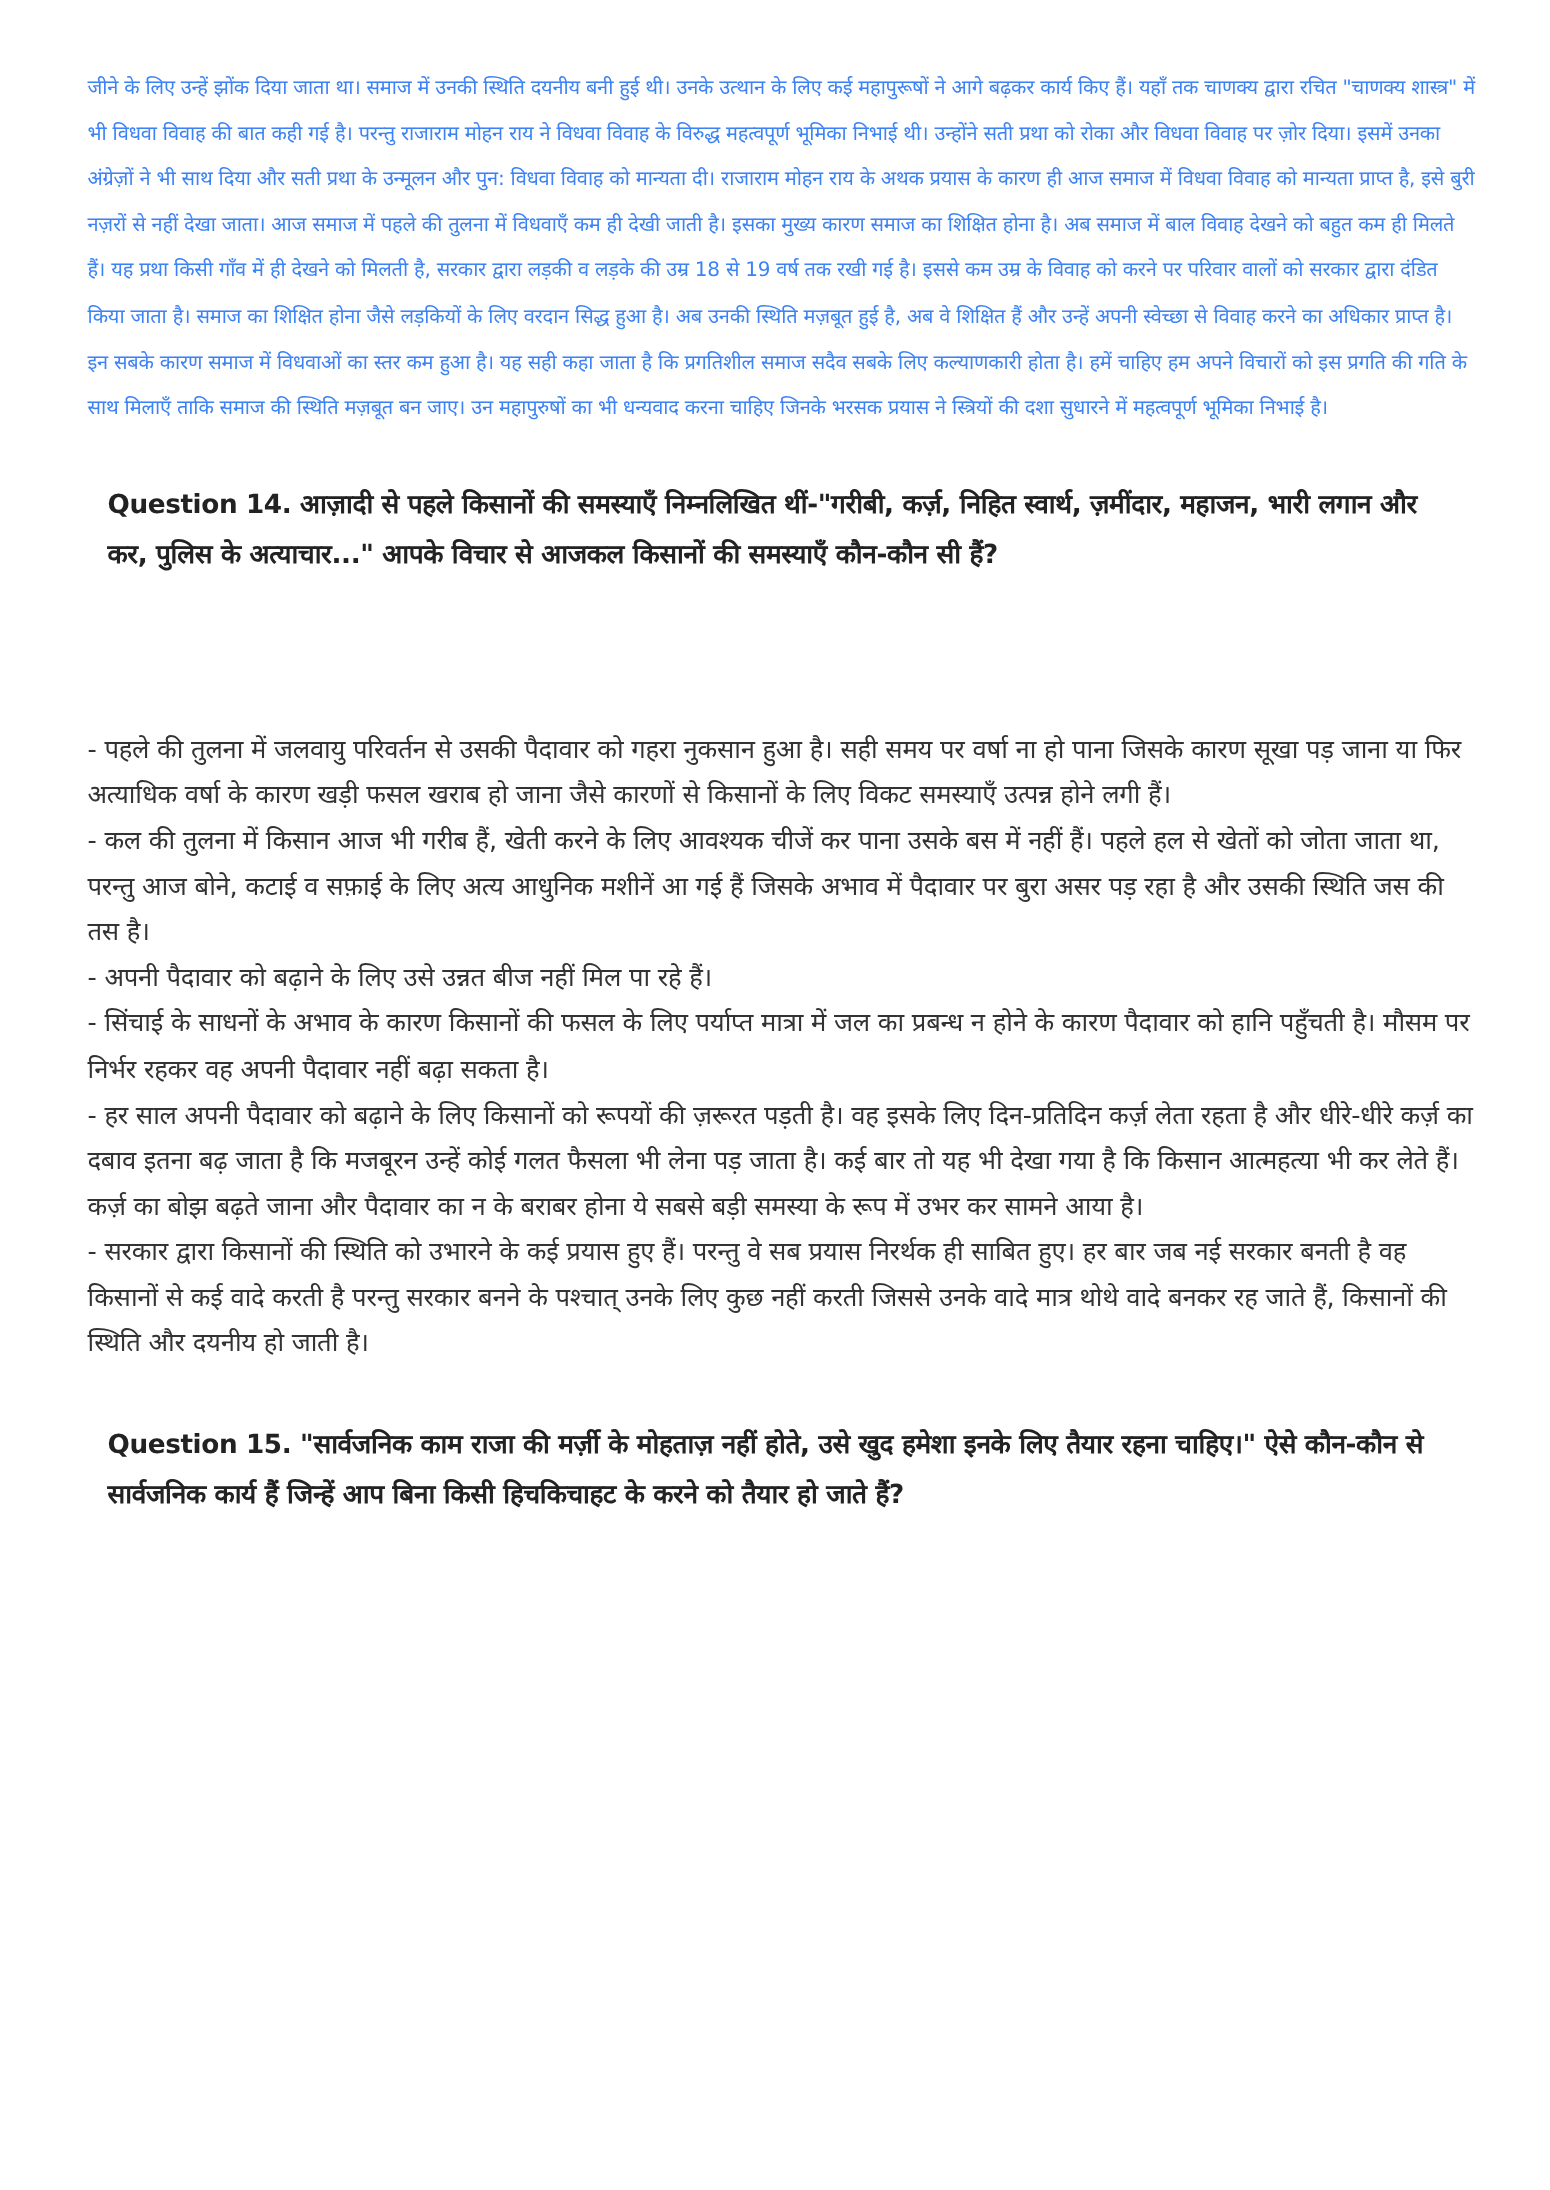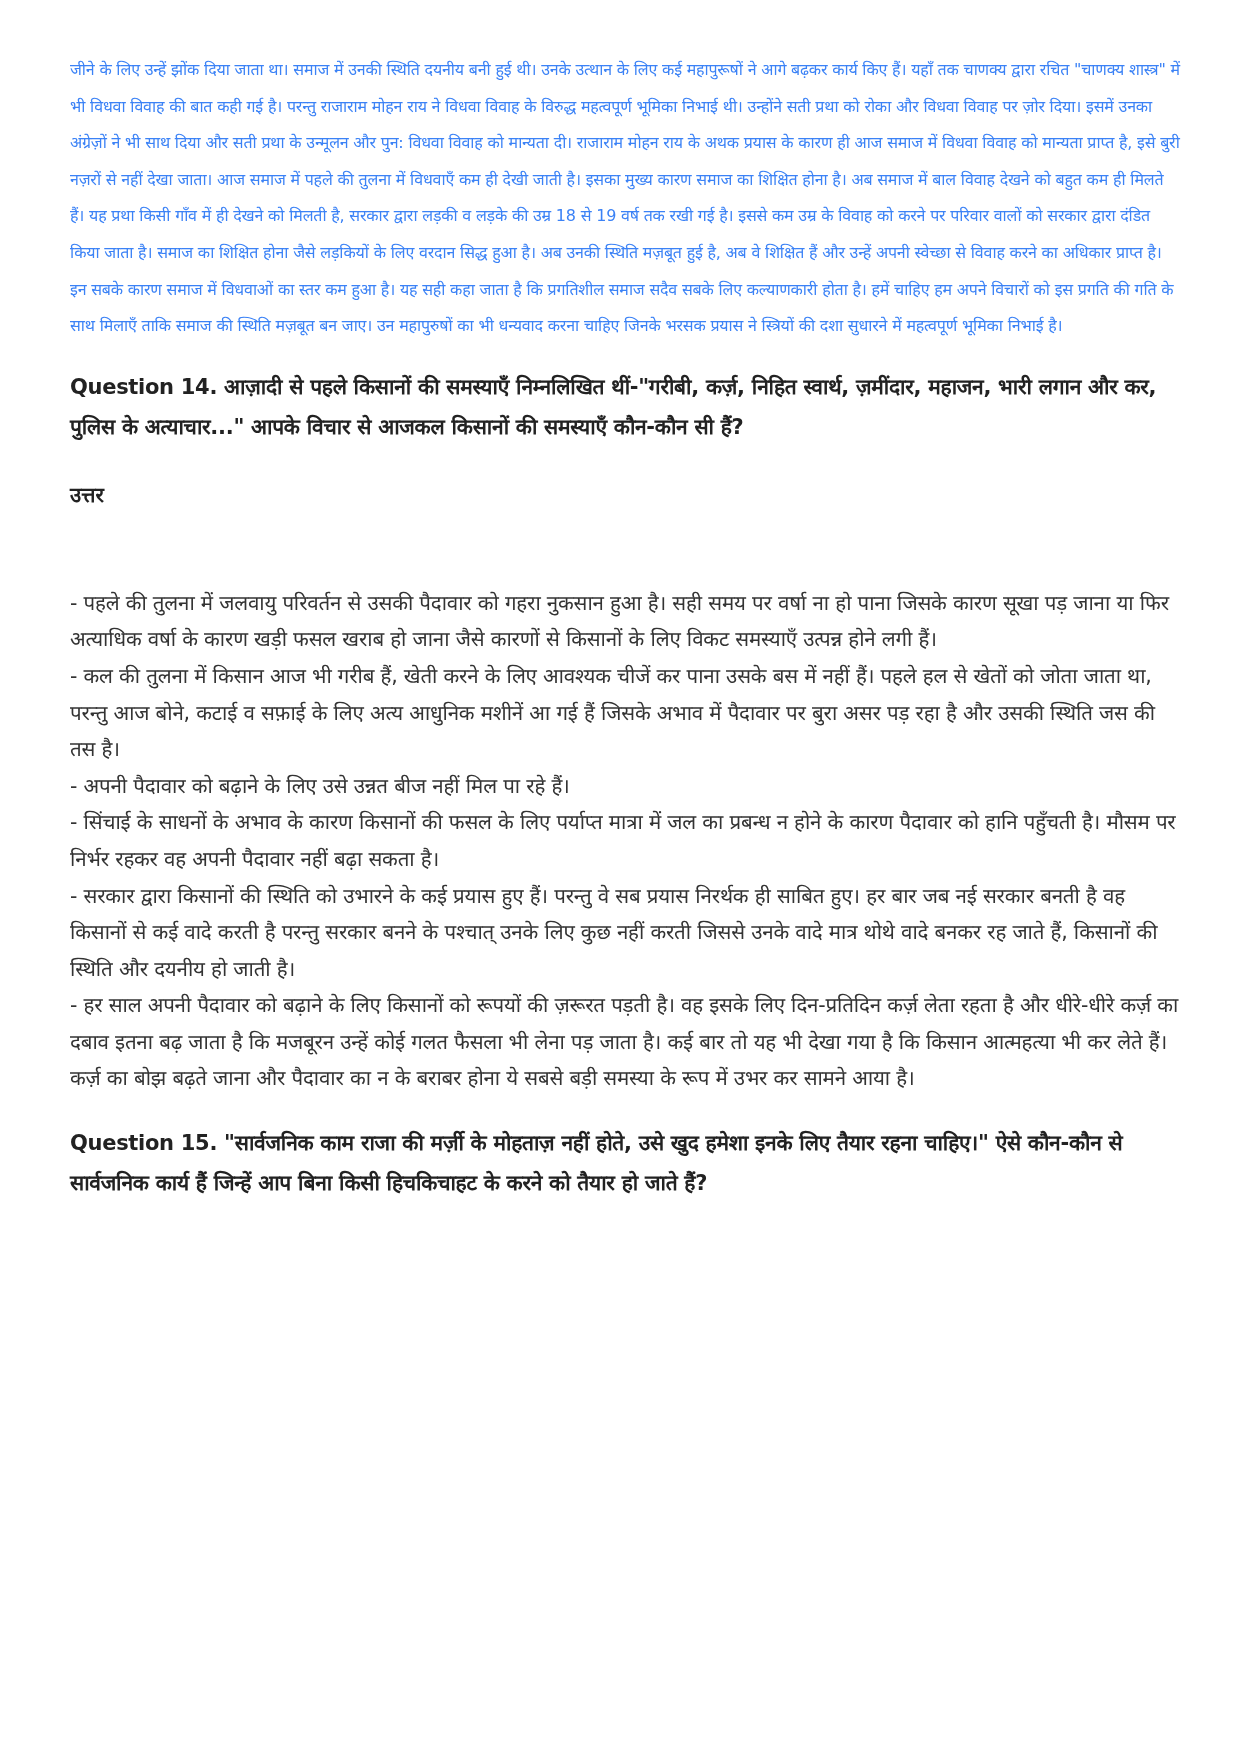--- a/index.html
+++ b/index.html
@@ -26,21 +26,21 @@
       line-height: 36.6px;
       margin: 0;
       color: #3b82f6;
       letter-spacing: -0.2px;
     }
     .question {
       font-size: 21px;
       line-height: 40px;
       font-weight: bold;
       color: #222222;
-      margin: 0;
+      margin: 16px;
       letter-spacing: -0.3px;
     }
     .answer-label {
       font-size: 20.5px;
       line-height: 36px;
       font-weight: bold;
       color: #222222;
       margin: 0;
     }
     .bullets {
@@ -68,34 +68,33 @@
 
   <p class="para">जीने के लिए उन्हें झोंक दिया जाता था। समाज में उनकी स्थिति दयनीय बनी हुई थी। उनके उत्थान के लिए कई महापुरूषों ने आगे बढ़कर कार्य किए हैं। यहाँ तक चाणक्य द्वारा रचित "चाणक्य शास्त्र" में भी विधवा विवाह की बात कही गई है। परन्तु राजाराम मोहन राय ने विधवा विवाह के विरुद्ध महत्वपूर्ण भूमिका निभाई थी। उन्होंने सती प्रथा को रोका और विधवा विवाह पर ज़ोर दिया। इसमें उनका अंग्रेज़ों ने भी साथ दिया और सती प्रथा के उन्मूलन और पुन: विधवा विवाह को मान्यता दी। राजाराम मोहन राय के अथक प्रयास के कारण ही आज समाज में विधवा विवाह को मान्यता प्राप्त है, इसे बुरी नज़रों से नहीं देखा जाता। आज समाज में पहले की तुलना में विधवाएँ कम ही देखी जाती है। इसका मुख्य कारण समाज का शिक्षित होना है। अब समाज में बाल विवाह देखने को बहुत कम ही मिलते हैं। यह प्रथा किसी गाँव में ही देखने को मिलती है, सरकार द्वारा लड़की व लड़के की उम्र 18 से 19 वर्ष तक रखी गई है। इससे कम उम्र के विवाह को करने पर परिवार वालों को सरकार द्वारा दंडित किया जाता है। समाज का शिक्षित होना जैसे लड़कियों के लिए वरदान सिद्ध हुआ है। अब उनकी स्थिति मज़बूत हुई है, अब वे शिक्षित हैं और उन्हें अपनी स्वेच्छा से विवाह करने का अधिकार प्राप्त है। इन सबके कारण समाज में विधवाओं का स्तर कम हुआ है। यह सही कहा जाता है कि प्रगतिशील समाज सदैव सबके लिए कल्याणकारी होता है। हमें चाहिए हम अपने विचारों को इस प्रगति की गति के साथ मिलाएँ ताकि समाज की स्थिति मज़बूत बन जाए। उन महापुरुषों का भी धन्यवाद करना चाहिए जिनके भरसक प्रयास ने स्त्रियों की दशा सुधारने में महत्वपूर्ण भूमिका निभाई है।</p>
 
   <div class="gap-q14"></div>
 
   <section>
     <h2 class="question">Question 14. आज़ादी से पहले किसानों की समस्याएँ निम्नलिखित थीं-"गरीबी, कर्ज़, निहित स्वार्थ, ज़मींदार, महाजन, भारी लगान और कर, पुलिस के अत्याचार..." आपके विचार से आजकल किसानों की समस्याएँ कौन-कौन सी हैं?</h2>
 
     <div class="gap-ans"></div>
 
-    <h3 class="answer-label">उत्तर</h3>
 
     <div class="gap-ans2"></div>
 
 
     <div class="gap-bul"></div>
 
     <ul class="bullets">
       <li>- पहले की तुलना में जलवायु परिवर्तन से उसकी पैदावार को गहरा नुकसान हुआ है। सही समय पर वर्षा ना हो पाना जिसके कारण सूखा पड़ जाना या फिर अत्याधिक वर्षा के कारण खड़ी फसल खराब हो जाना जैसे कारणों से किसानों के लिए विकट समस्याएँ उत्पन्न होने लगी हैं।</li>
       <li>-  कल की तुलना में किसान आज भी गरीब हैं, खेती करने के लिए आवश्यक चीजें कर पाना उसके बस में नहीं हैं। पहले हल से खेतों को जोता जाता था, परन्तु आज बोने, कटाई व सफ़ाई के लिए अत्य आधुनिक मशीनें आ गई हैं जिसके अभाव में पैदावार पर बुरा असर पड़ रहा है और उसकी स्थिति जस की तस है।</li>
       <li>- अपनी पैदावार को बढ़ाने के लिए उसे उन्नत बीज नहीं मिल पा रहे हैं।</li>
       <li>- सिंचाई के साधनों के अभाव के कारण किसानों की फसल के लिए पर्याप्त मात्रा में जल का प्रबन्ध न होने के कारण पैदावार को हानि पहुँचती है। मौसम पर निर्भर रहकर वह अपनी पैदावार नहीं बढ़ा सकता है।</li>
+      <li>- हर साल अपनी पैदावार को बढ़ाने के लिए किसानों को रूपयों की ज़रूरत पड़ती है। वह इसके लिए दिन-प्रतिदिन कर्ज़ लेता रहता है और धीरे-धीरे कर्ज़ का दबाव इतना बढ़ जाता है कि मजबूरन उन्हें कोई गलत फैसला भी लेना पड़ जाता है। कई बार तो यह भी देखा गया है कि किसान आत्महत्या भी कर लेते हैं। कर्ज़ का बोझ बढ़ते जाना और पैदावार का न के बराबर होना ये सबसे बड़ी समस्या के रूप में उभर कर सामने आया है।</li>
       <li>- सरकार द्वारा किसानों की स्थिति को उभारने के कई प्रयास हुए हैं। परन्तु वे सब प्रयास निरर्थक ही साबित हुए। हर बार जब नई सरकार बनती है वह किसानों से कई वादे करती है परन्तु सरकार बनने के पश्चात् उनके लिए कुछ नहीं करती जिससे उनके वादे मात्र थोथे वादे बनकर रह जाते हैं, किसानों की स्थिति और दयनीय हो जाती है।</li>
-      <li>- हर साल अपनी पैदावार को बढ़ाने के लिए किसानों को रूपयों की ज़रूरत पड़ती है। वह इसके लिए दिन-प्रतिदिन कर्ज़ लेता रहता है और धीरे-धीरे कर्ज़ का दबाव इतना बढ़ जाता है कि मजबूरन उन्हें कोई गलत फैसला भी लेना पड़ जाता है। कई बार तो यह भी देखा गया है कि किसान आत्महत्या भी कर लेते हैं। कर्ज़ का बोझ बढ़ते जाना और पैदावार का न के बराबर होना ये सबसे बड़ी समस्या के रूप में उभर कर सामने आया है।</li>
     </ul>
   </section>
 
   <div class="gap-q15"></div>
 
   <section>
     <h2 class="question">Question 15. "सार्वजनिक काम राजा की मर्ज़ी के मोहताज़ नहीं होते, उसे खुद हमेशा इनके लिए तैयार रहना चाहिए।" ऐसे कौन-कौन से सार्वजनिक कार्य हैं जिन्हें आप बिना किसी हिचकिचाहट के करने को तैयार हो जाते हैं?</h2>
   </section>
 
 </div>

